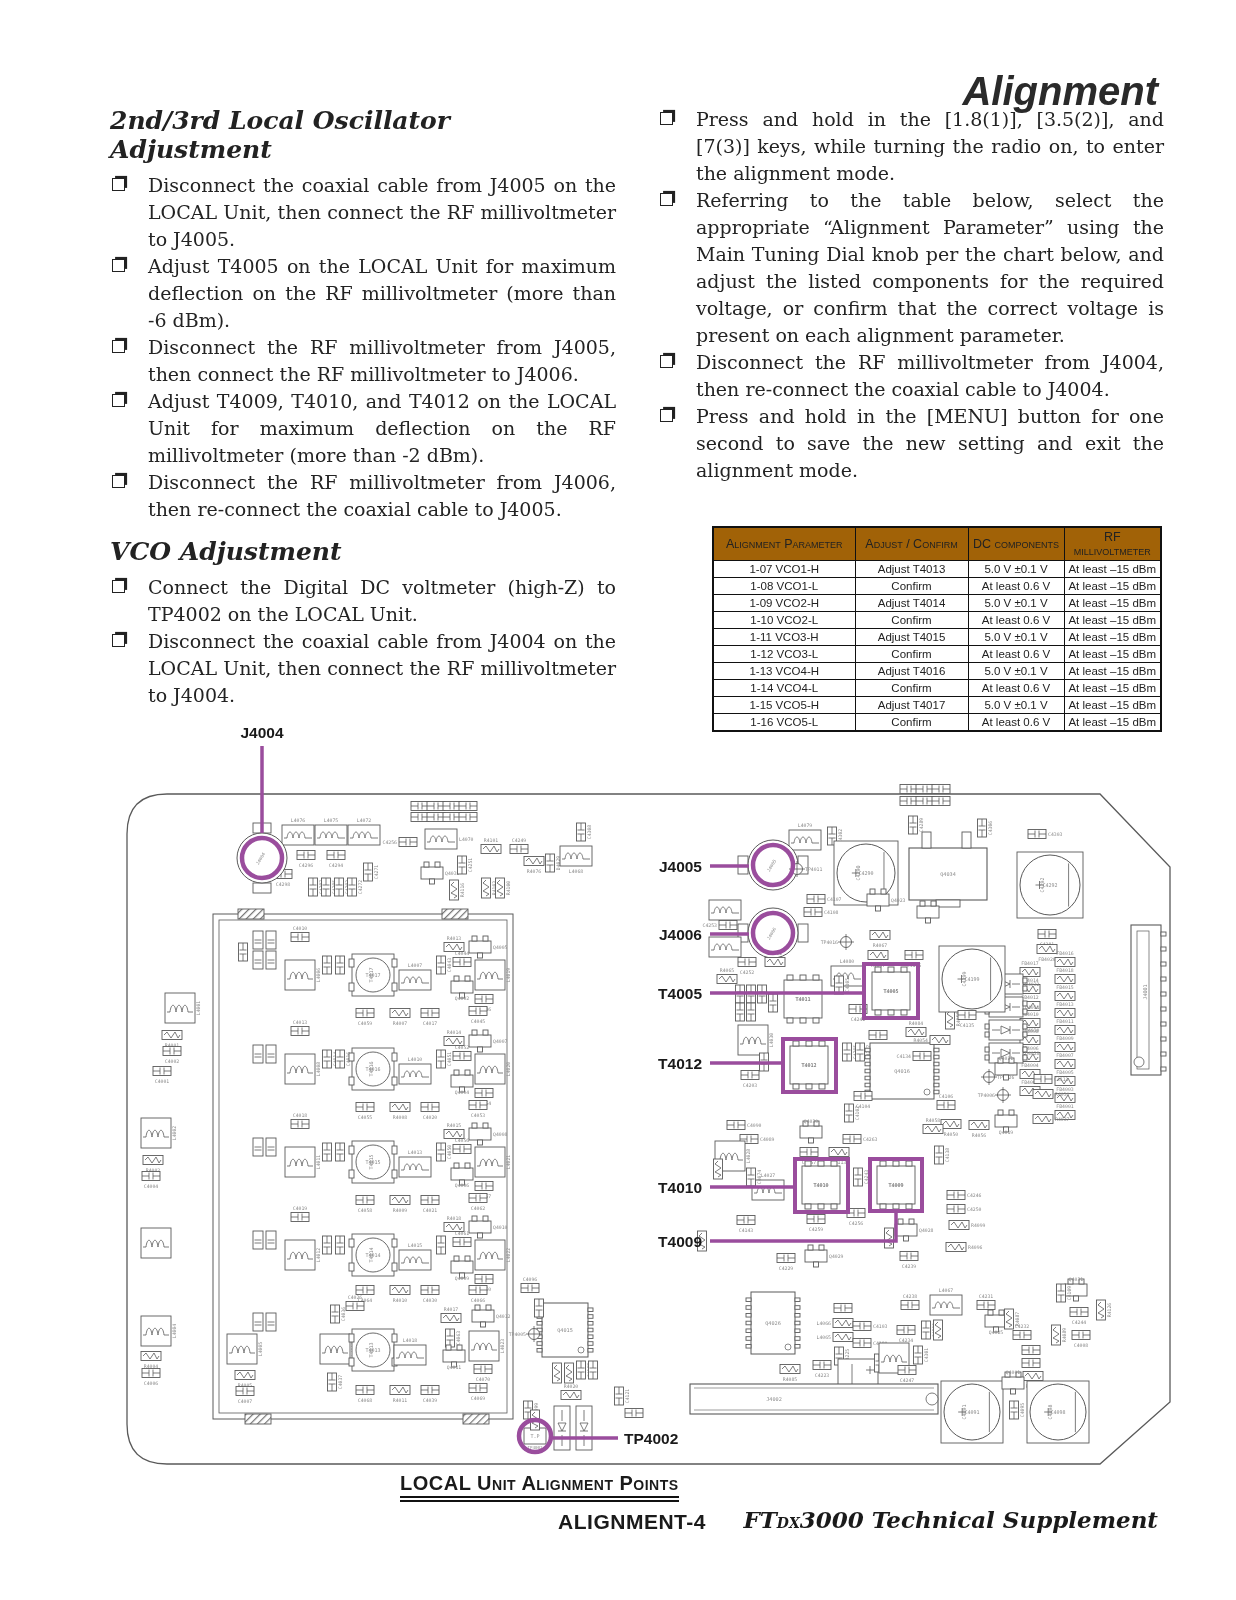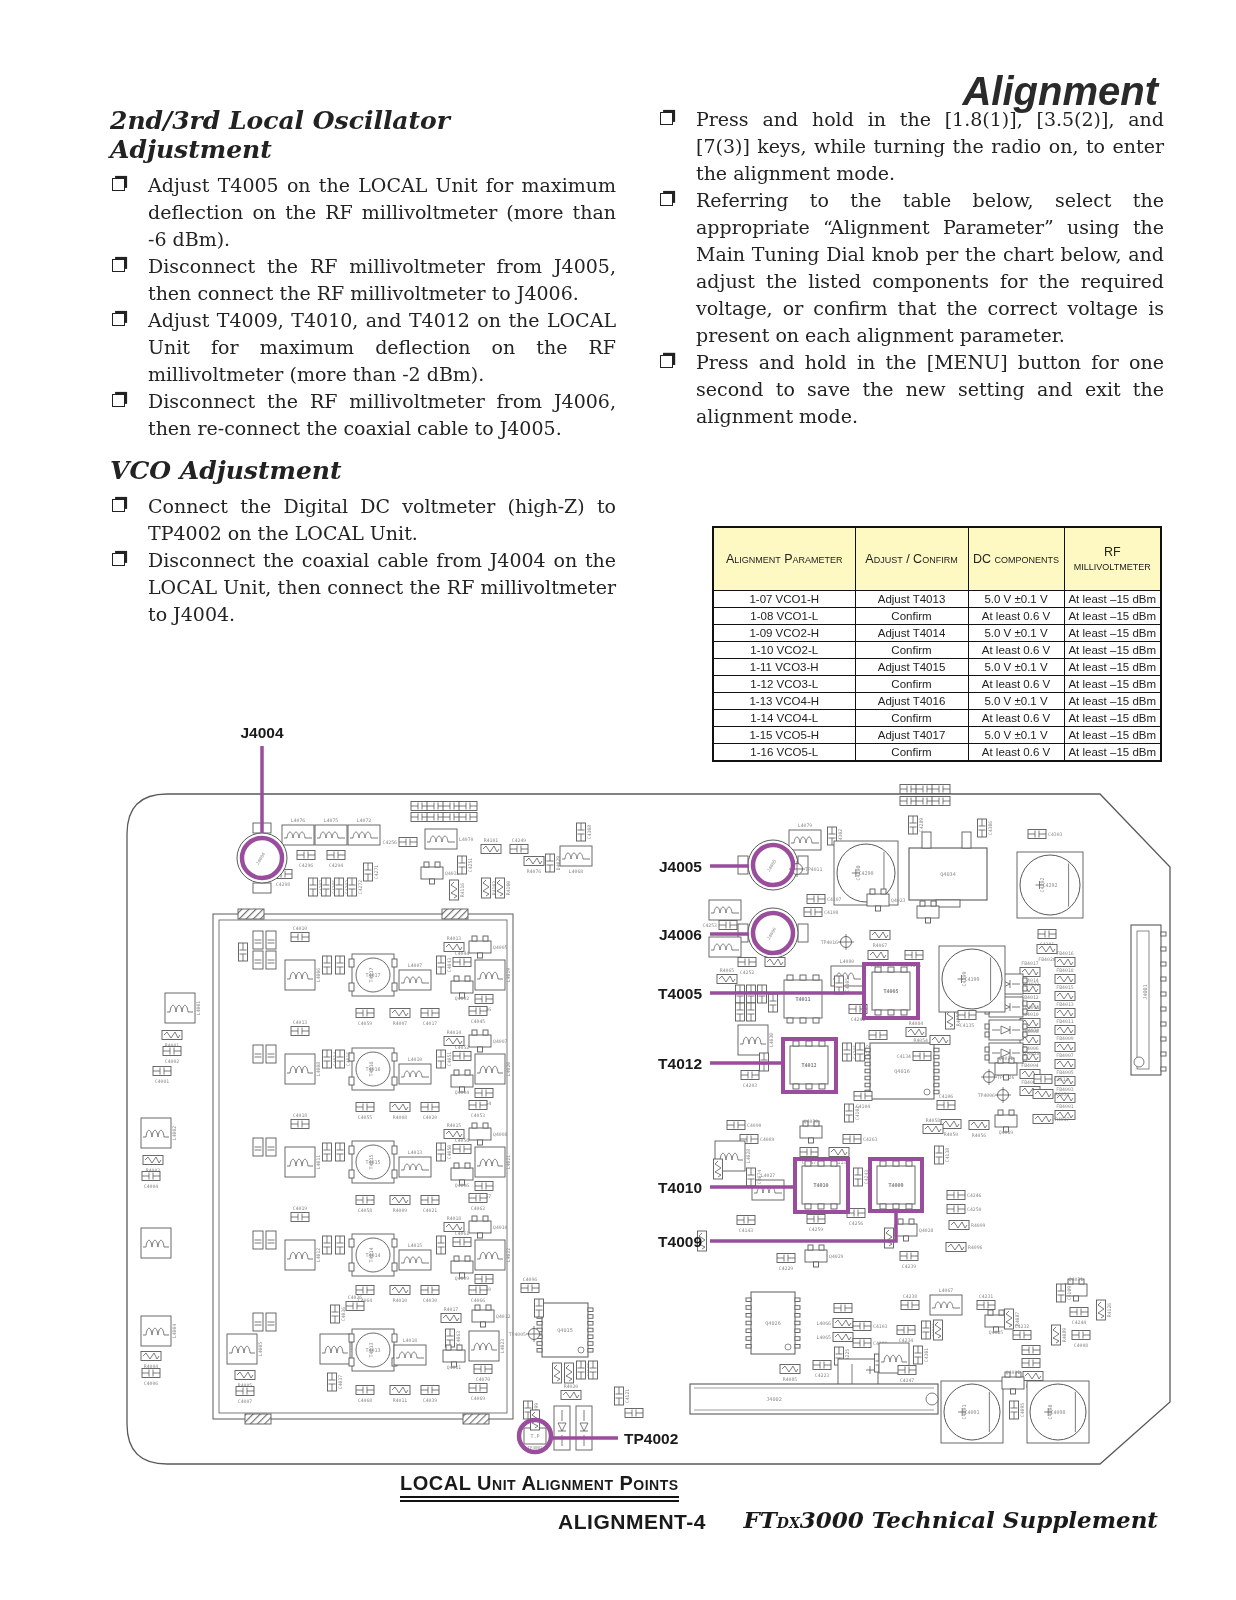--- a/index.html
+++ b/index.html
@@ -11,54 +11,55 @@
   .col-left{left:110px;width:506px;}
   .col-right{left:658px;width:506px;}
   h2.sec{font-family:"DejaVu Serif",serif;font-style:italic;font-weight:bold;
        font-size:25px;margin:0 0 8px 0;padding:0;color:#222;}
   h2.sec.vco{margin-top:14px;font-style:italic;}
   .item{position:relative;padding-left:38px;text-align:justify;font-size:19px;line-height:27px;color:#232323;}
   .bullet{position:absolute;left:2px;top:6px;width:11px;height:11px;background:#fff;
        border:1.7px solid #222;box-shadow:2.6px -2.6px 0 -0.5px #222;}
   table.align{position:absolute;left:712px;top:526px;border-collapse:collapse;border:2px solid #111;
        font-family:"Liberation Sans",sans-serif;table-layout:fixed;}
-  table.align th{background:#fef9c3;border:1px solid #111;font-weight:normal;font-variant:small-caps;
-       font-size:12.5px;padding:17px 2px;color:#222;}
+  table.align th{background:#a16207;border:1px solid #111;font-weight:normal;font-variant:small-caps;
+       font-size:12.5px;padding:2px 2px;color:#222;}
   table.align td{border:1px solid #111;font-size:11.5px;text-align:center;padding:1px 2px;height:14px;color:#222;}
   .diagram{position:absolute;left:110px;top:722px;width:1066px;height:750px;}
   .foot-caption{position:absolute;left:400px;top:1472px;width:464px;}
   .foot-caption span{display:inline-block;font-family:"Liberation Sans",sans-serif;font-weight:bold;
        font-size:20px;font-variant:small-caps;letter-spacing:0.5px;border-bottom:6px double #111;
        padding-bottom:1px;color:#1a1a1a;}
   .foot-page{position:absolute;left:450px;top:1510px;width:364px;text-align:center;
        font-family:"Liberation Sans",sans-serif;font-weight:bold;font-size:21px;letter-spacing:0.5px;color:#1a1a1a;}
   .foot-doc{position:absolute;right:78px;top:1506px;font-family:"DejaVu Serif",serif;font-style:italic;
        font-weight:bold;font-size:23px;color:#1a1a1a;margin-left:48px;}
   .foot-doc .sub{font-size:14px;}
 </style>
 </head>
 <body>
 
 <h1 class="hdr-title">Alignment</h1>
 
 <div class="col col-left">
   <h2 class="sec">2nd/3rd Local Oscillator Adjustment</h2>
+  <div class="item"><span class="bullet"></span><span>Disconnect the coaxial cable from J4005 on the LOCAL Unit, then connect the RF millivoltmeter to J4005.</span></div>
   <div class="item"><span class="bullet"></span><span>Adjust T4005 on the LOCAL Unit for maximum deflection on the RF millivoltmeter (more than -6 dBm).</span></div>
   <div class="item"><span class="bullet"></span><span>Disconnect the RF millivoltmeter from J4005, then connect the RF millivoltmeter to J4006.</span></div>
   <div class="item"><span class="bullet"></span><span>Adjust T4009, T4010, and T4012 on the LOCAL Unit for maximum deflection on the RF millivoltmeter (more than -2 dBm).</span></div>
   <div class="item"><span class="bullet"></span><span>Disconnect the RF millivoltmeter from J4006, then re-connect the coaxial cable to J4005.</span></div>
   <h2 class="sec vco">VCO Adjustment</h2>
   <div class="item"><span class="bullet"></span><span>Connect the Digital DC voltmeter (high-Z) to TP4002 on the LOCAL Unit.</span></div>
   <div class="item"><span class="bullet"></span><span>Disconnect the coaxial cable from J4004 on the LOCAL Unit, then connect the RF millivoltmeter to J4004.</span></div>
 </div>
 
 <div class="col col-right">
   <div class="item"><span class="bullet"></span><span>Press and hold in the [1.8(1)], [3.5(2)], and [7(3)] keys, while turning the radio on, to enter the alignment mode.</span></div>
   <div class="item"><span class="bullet"></span><span>Referring to the table below, select the appropriate “Alignment Parameter” using the Main Tuning Dial knob per the chart below, and adjust the listed components for the required voltage, or confirm that the correct voltage is present on each alignment parameter.</span></div>
-  <div class="item"><span class="bullet"></span></div>
+  <div class="item"><span class="bullet"></span><span>Disconnect the RF millivoltmeter from J4004, then re-connect the coaxial cable to J4004.</span></div>
   <div class="item"><span class="bullet"></span><span>Press and hold in the [MENU] button for one second to save the new setting and exit the alignment mode.</span></div>
 </div>
 
 <table class="align">
   <colgroup>
       <col style="width: 142px;">
       <col style="width: 113px;">
       <col style="width: 96px;">
       <col style="width: 97px;">
     </colgroup>

